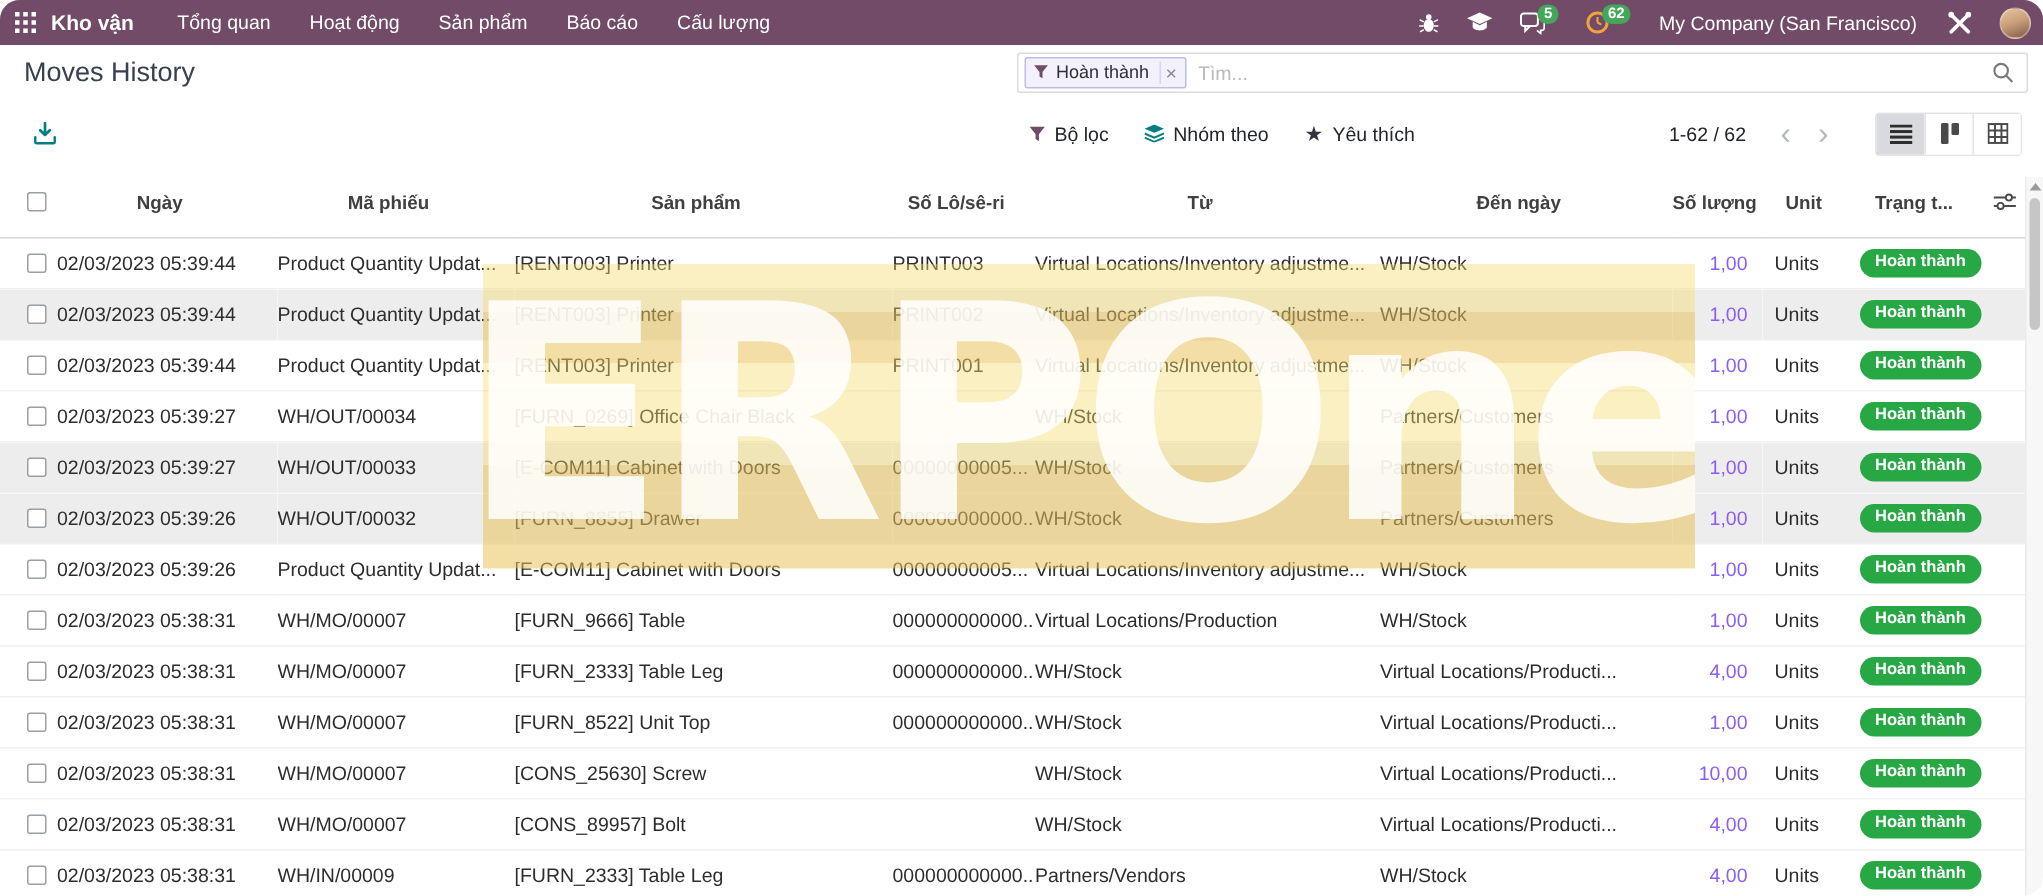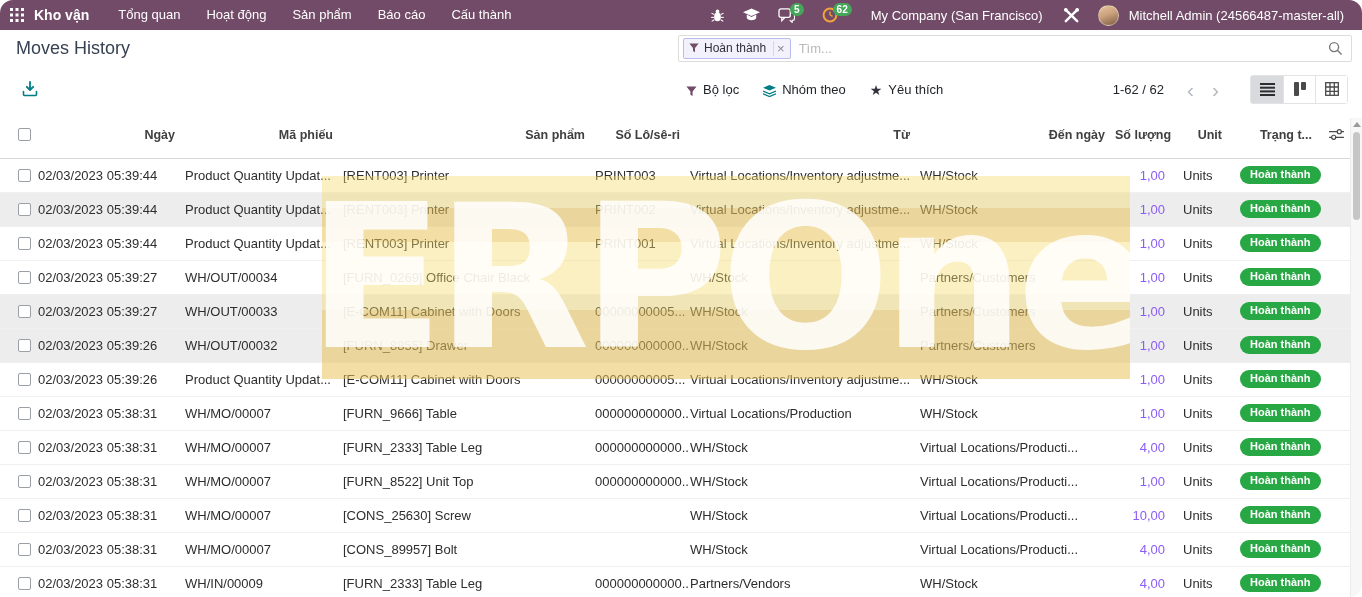--- a/index.html
+++ b/index.html
@@ -25,33 +25,33 @@
   .searchbox { margin-left: auto; margin-right: 10px; width: 674px; height: 27px; border: 1px solid #dcdcdc; border-radius: 2px; display: flex; align-items: center; background: #fff; padding: 0 4px; }
   .facet { display: inline-flex; align-items: center; height: 21px; background: #f2f1fc; border: 1px solid #b9bdec; border-radius: 2px; padding: 0 5px; font-size: 12px; color: #2f2f38; gap: 5px; }
   .facet .facet-x { color: #8a8a95; cursor: pointer; font-size: 13px; padding-left: 3px; border-left: 1px solid #d4d6f0; margin-left: 2px; }
   .search-input { flex: 1; border: none; outline: none; font-size: 13px; color: #555; margin-left: 8px; min-width: 40px; font-family: "Liberation Sans", sans-serif; }
   .search-input::placeholder { color: #b9b9b9; }
 
   
   .control-row { height: 46px; position: relative; display: flex; align-items: center; }
   .export-btn { margin-left: 22px; cursor: pointer; display: flex; align-items: center; }
   .search-tools { position: absolute; left: 686px; top: 0; height: 46px; display: flex; align-items: center; gap: 24px; }
-  .tool-btn { display: inline-flex; align-items: flex-end; gap: 6px; font-size: 13px; color: #212529; background: none; border: none; cursor: pointer; font-family: "Liberation Sans", sans-serif; white-space: nowrap; }
+  .tool-btn { display: inline-flex; align-items: center; gap: 6px; font-size: 13px; color: #212529; background: none; border: none; cursor: pointer; font-family: "Liberation Sans", sans-serif; white-space: nowrap; }
   .star-glyph { color: #35343e; font-size: 14px; line-height: 1; }
   .right-tools { margin-left: auto; display: flex; align-items: center; margin-right: 14px; }
   .pager-text { font-size: 13px; color: #212529; margin-right: 14px; margin-left: 22px; }
   .pager-btn { color: #b3b9bf; font-size: 21px; line-height: 1; padding: 0 9px; cursor: pointer; user-select: none; }
   .view-switcher { display: flex; margin-left: 22px; border: 1px solid #e3e3e3; border-radius: 3px; }
   .vs-btn { width: 32px; height: 27px; display: flex; align-items: center; justify-content: center; cursor: pointer; background: #fff; }
   .vs-btn.active { background: #d8dadd; }
   .vs-btn + .vs-btn { border-left: 1px solid #e3e3e3; }
 
   
   table.moves { width: 1350px; border-collapse: collapse; table-layout: fixed; font-size: 13px; color: #2d2d2d; }
-  thead th { height: 46px; text-align: right; font-weight: 700; font-size: 12.5px; color: #404040; border-bottom: 1px solid #d6d6d6; white-space: nowrap; overflow: hidden; padding: 0 10px 0 0; vertical-align: middle; cursor: pointer; }
+  thead th { height: 46px; text-align: center; font-weight: 700; font-size: 12.5px; color: #404040; border-bottom: 1px solid #d6d6d6; white-space: nowrap; overflow: hidden; padding: 0 10px 0 0; vertical-align: middle; cursor: pointer; }
   tbody td { height: 34px; white-space: nowrap; overflow: hidden; padding: 0 10px 0 0; vertical-align: middle; }
   tbody tr { border-bottom: 1px solid #f0f0f0; cursor: pointer; }
   tbody tr.shaded { background: #ededed; }
   .cb-cell { padding: 0 !important; }
   .checkbox { display: block; width: 13px; height: 13px; border: 1px solid #9aa0a6; border-radius: 2px; background: #fff; margin-left: 18px; cursor: pointer; }
   th.cb-cell .checkbox { margin-left: 18px; }
   .col-qty, td.qty-cell, th.qty-head { text-align: right; }
   td.qty-cell { color: #8b5cf6; }
   td.unit-cell, th.unit-head { padding-left: 8px; }
   td.status-cell, th.status-head { padding-left: 8px; }
@@ -93,21 +93,21 @@
             <rect x="11" y="11" width="3" height="3"></rect>
         </g>
       </svg>
     </div>
     <div class="app-name">Kho vận</div>
     <nav class="topnav">
       <div class="menu-item">Tổng quan</div>
       <div class="menu-item">Hoạt động</div>
       <div class="menu-item">Sản phẩm</div>
       <div class="menu-item">Báo cáo</div>
-      <div class="menu-item">Cấu thành</div>
+      <div class="menu-item">Cấu lượng</div>
     </nav>
     <div class="topbar-right">
       <div class="sys-item">
         <svg width="15" height="15" viewBox="0 0 16 16">
           <ellipse cx="8" cy="9.5" rx="3.6" ry="4.6" fill="#ffffff"></ellipse>
           <circle cx="8" cy="3.6" r="2" fill="#ffffff"></circle>
           <g stroke="#ffffff" stroke-width="1.1">
             <line x1="4.5" y1="7" x2="1.5" y2="5.5"></line>
               <line x1="4.4" y1="10" x2="1.2" y2="10"></line>
               <line x1="4.5" y1="12.5" x2="1.8" y2="14.2"></line>
@@ -144,21 +144,20 @@
         <svg width="19" height="19" viewBox="0 0 20 20">
           <g stroke="#ffffff" stroke-width="2.6" stroke-linecap="round">
             <line x1="4" y1="4" x2="16" y2="16"></line>
             <line x1="16" y1="4" x2="4" y2="16"></line>
           </g>
           <circle cx="4" cy="4" r="2" fill="#ffffff"></circle>
           <circle cx="16" cy="4" r="2" fill="#ffffff"></circle>
         </svg>
       </div>
       <div class="avatar"></div>
-      <div class="user-label">Mitchell Admin (24566487-master-all)</div>
     </div>
   </header>
 
   <div class="breadcrumb-row">
     <h1 class="page-title">Moves History</h1>
     <div class="searchbox">
       <span class="facet">
         <svg width="10" height="10" viewBox="0 0 12 12">
           <path d="M0.5 0.5 H11.5 L7.2 6 V11 L4.8 9.5 V6 Z" fill="#714B67"></path>
         </svg>

